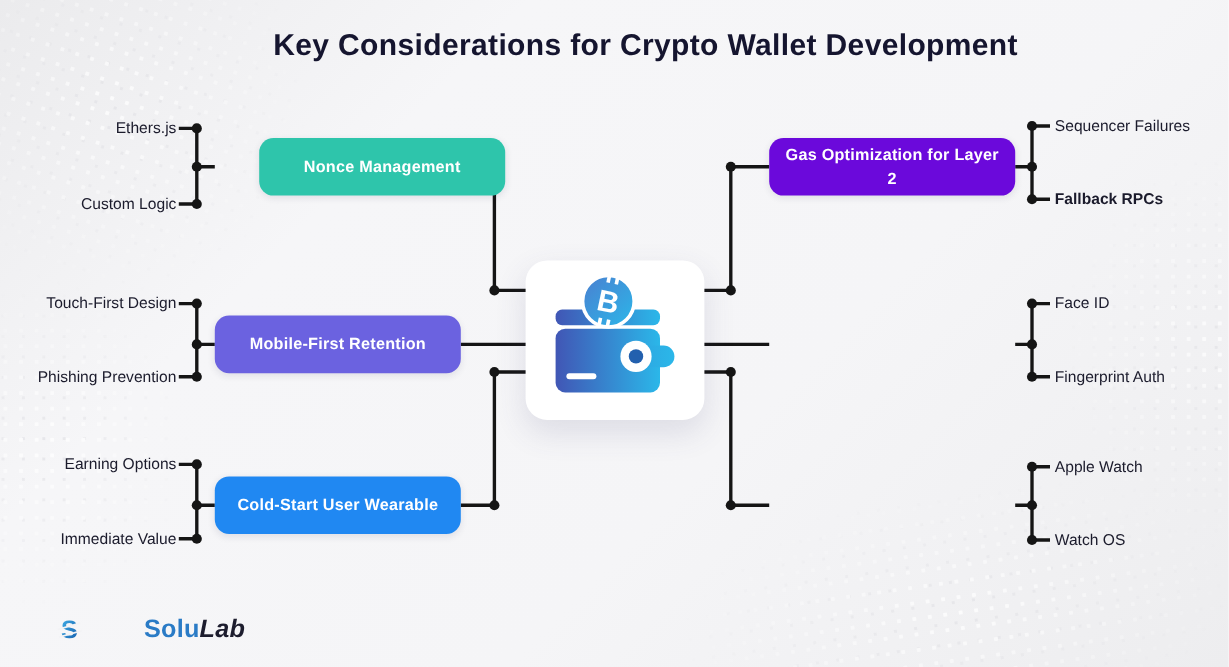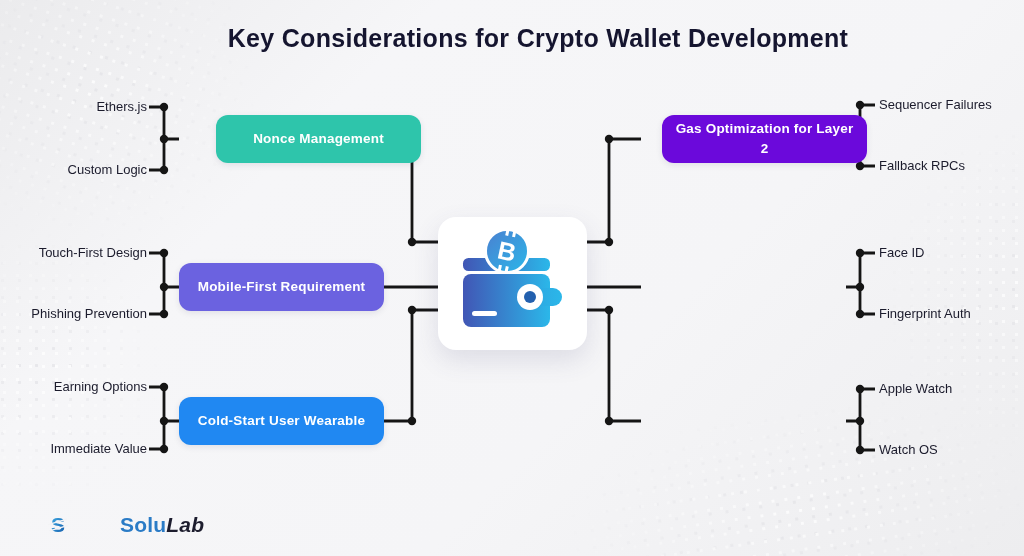--- a/index.html
+++ b/index.html
@@ -49,21 +49,21 @@
 
   .leaf{
     position:absolute; z-index:2; height:18px; line-height:18px;
     font-size:13px; color:#1b1b2c; white-space:nowrap;
   }
   .leaf.l{right:877px; text-align:right;}
   .leaf.r{left:879px; text-align:left;}
   #leaf-0-0{top:98px;}  #leaf-0-1{top:161px;}
   #leaf-1-0{top:244px;} #leaf-1-1{top:305px;}
   #leaf-2-0{top:378px;} #leaf-2-1{top:440px;}
-  #leaf-3-0{top:96px;}  #leaf-3-1{top:157px;}
+  #leaf-3-0{top:96px;}  #leaf-3-1{top:157px;font-weight:bold;}
   #leaf-4-0{top:244px;} #leaf-4-1{top:305px;}
   #leaf-5-0{top:380px;} #leaf-5-1{top:441px;}
 
   #center-card{
     position:absolute; z-index:3; left:438px; top:217px; width:149px; height:133px;
     background:#ffffff; border-radius:18px;
     box-shadow:0 10px 26px rgba(70,70,120,.14);
     display:flex; align-items:center; justify-content:center;
   }
 
@@ -130,23 +130,23 @@
         <circle cx="860" cy="287" r="4.2"></circle>
         <circle cx="860" cy="314" r="4.2"></circle>
       <path d="M875 389 H860 M875 450 H860 M860 389 V450 M846 421 H860"></path>
       <circle cx="860" cy="389" r="4.2"></circle>
         <circle cx="860" cy="421" r="4.2"></circle>
         <circle cx="860" cy="450" r="4.2"></circle>
     </g>
   </svg>
 
   <div class="node" id="node-0" style="background: rgb(46, 197, 171); margin-left: 37px;">Nonce Management</div>
-  <div class="node" id="node-1" style="background: rgb(107, 98, 224);">Mobile-First Requirement</div>
+  <div class="node" id="node-1" style="background: rgb(107, 98, 224);">Mobile-First Retention</div>
   <div class="node" id="node-2" style="background: rgb(32, 136, 242);">Cold-Start User Wearable</div>
-  <div class="node" id="node-3" style="background: rgb(107, 9, 219); margin-left: 21px;">Gas Optimization for Layer 2</div>
+  <div class="node" id="node-3" style="background: rgb(107, 9, 219);">Gas Optimization for Layer 2</div>
 
   <div class="leaf l" id="leaf-0-0">Ethers.js</div>
   <div class="leaf l" id="leaf-0-1">Custom Logic</div>
   <div class="leaf l" id="leaf-1-0">Touch-First Design</div>
   <div class="leaf l" id="leaf-1-1">Phishing Prevention</div>
   <div class="leaf l" id="leaf-2-0">Earning Options</div>
   <div class="leaf l" id="leaf-2-1">Immediate Value</div>
   <div class="leaf r" id="leaf-3-0">Sequencer Failures</div>
   <div class="leaf r" id="leaf-3-1">Fallback RPCs</div>
   <div class="leaf r" id="leaf-4-0">Face ID</div>

